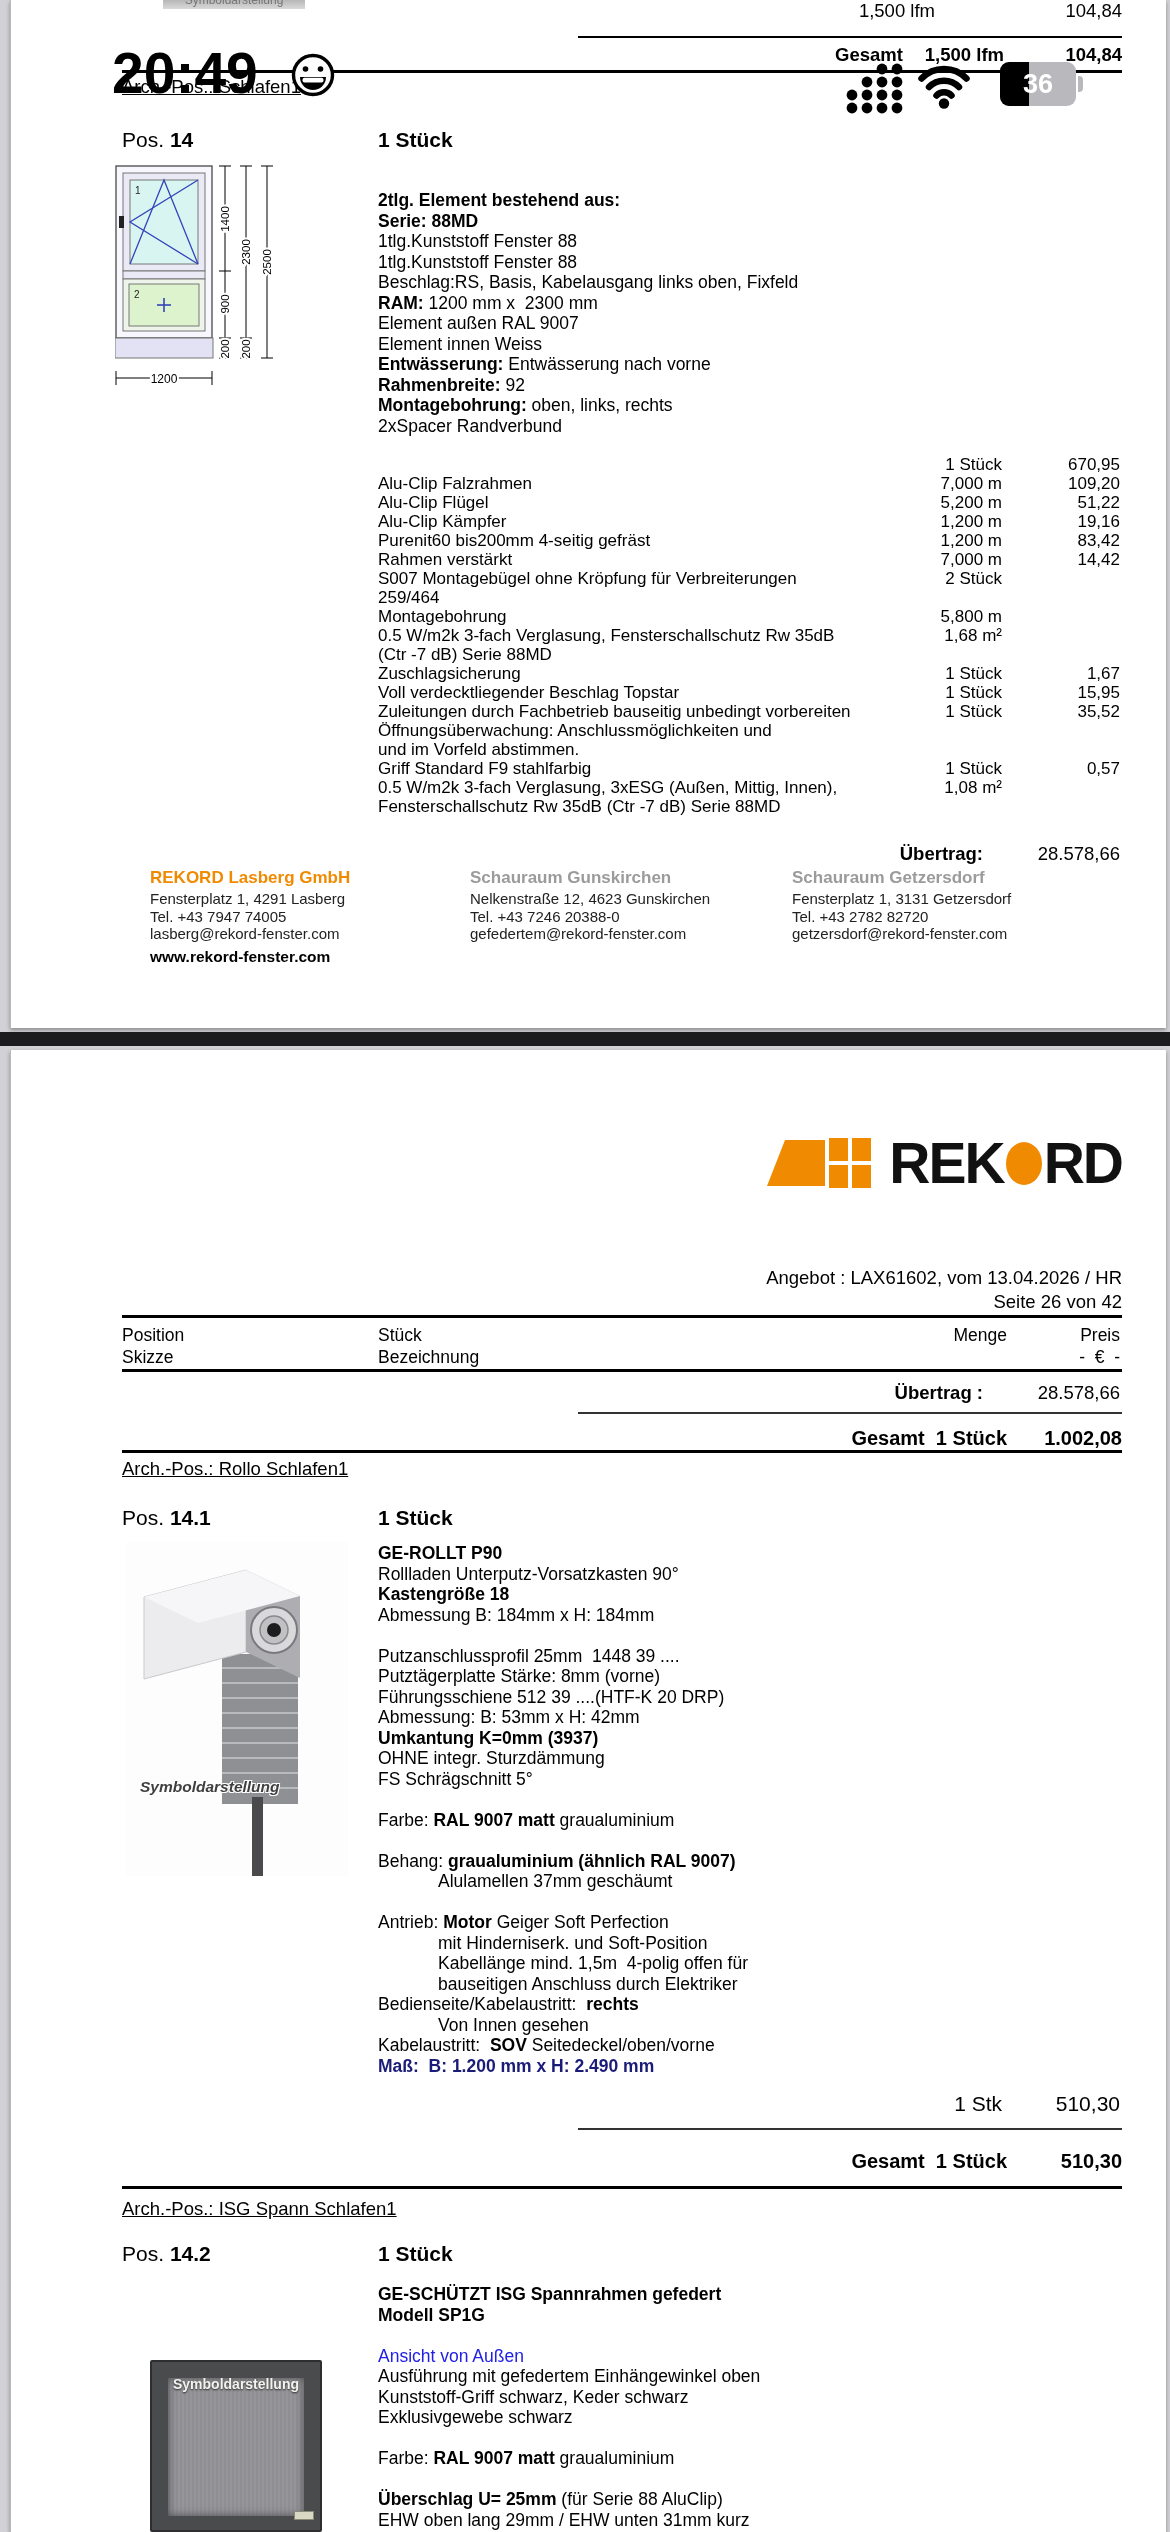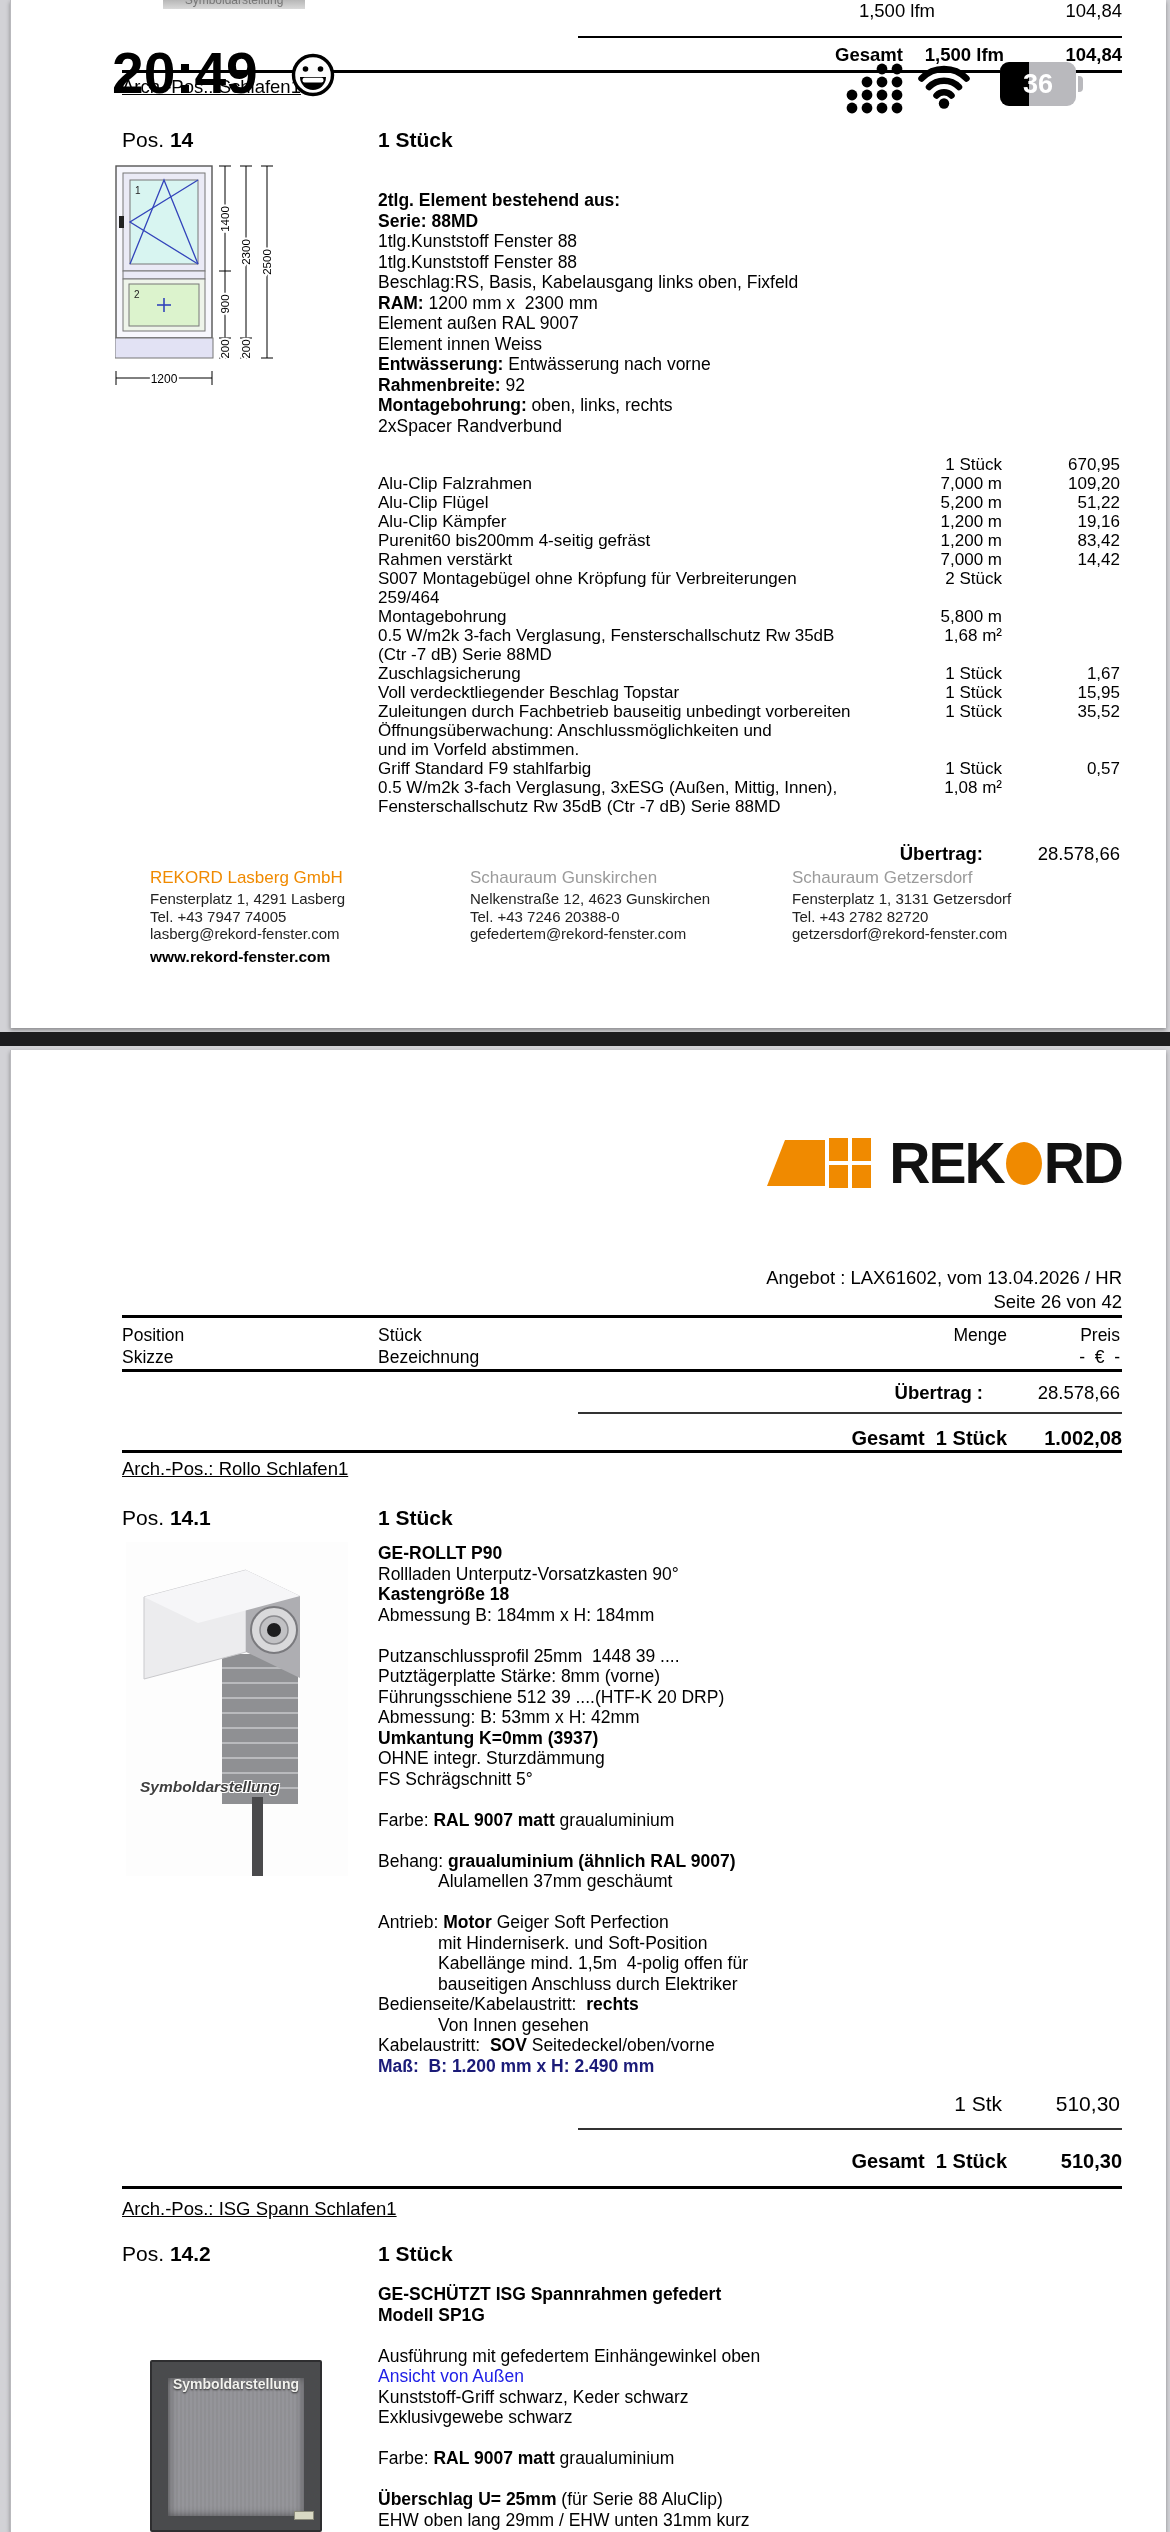--- a/index.html
+++ b/index.html
@@ -21,21 +21,21 @@
   .ln{height:20.5px;line-height:20.5px;white-space:pre;font-size:17.5px}
   .tight .ln{height:19px;line-height:19px;font-size:17px}
   .ln .bb{font-weight:bold}
   .ln.ind{padding-left:60px}
   .c-navy{color:var(--navy)}
   .c-blue{color:var(--link_blue)}
   .itemrow{position:relative}
   .itemrow .qty{position:absolute;right:120px;top:0;height:19px;line-height:19px;font-size:17px}
   .itemrow .price{position:absolute;right:2px;top:0;height:19px;line-height:19px;font-size:17px}
   .fcol{position:absolute;top:868px;width:300px}
-  .ftitle{font-size:17px;font-weight:normal;color:#9b9b9b;height:22px}
+  .ftitle{font-size:17px;font-weight:bold;color:#9b9b9b;height:22px}
   .ftitle.accent{color:var(--accent_orange)}
   .fcol .sln{font-size:15px;height:17.5px;line-height:17.5px;color:#222}
   
   .clock{position:absolute;left:112px;top:40px;font-size:57px;font-weight:bold;letter-spacing:0;color:#000}
   .battery{position:absolute;left:1000px;top:62px;width:76px;height:44px;border-radius:9px;background:var(--battery_gray);overflow:hidden}
   .battery .fill{position:absolute;left:0;top:0;bottom:0;width:38%;background:#000}
   .battery .pct{position:absolute;left:0;right:0;top:7px;text-align:center;color:#fff;font-size:27px;font-weight:bold}
   .batnub{position:absolute;left:1078px;top:76px;width:5px;height:16px;background:var(--battery_gray);border-radius:0 4px 4px 0}
   
   .remnant{position:absolute;left:163px;top:0;width:142px;height:9px;overflow:hidden;background:linear-gradient(#b7b7b7,#d9d9d9)}
@@ -401,22 +401,22 @@
   <div class="frame142">
     <div class="mesh142"></div>
     <div class="cap142">Symboldarstellung</div>
     <div class="chip142"></div>
   </div>
 
   <div class="abs" style="left:378px;top:2284px;width:744px">
       <div class="ln"><span class="bb">GE-SCHÜTZT ISG Spannrahmen gefedert</span></div>
       <div class="ln"><span class="bb">Modell SP1G</span></div>
       <div class="ln"></div>
+      <div class="ln"><span class="c-blue">Ansicht von Außen</span></div>
       <div class="ln"><span>Ausführung mit gefedertem Einhängewinkel oben</span></div>
-      <div class="ln"><span class="c-blue">Ansicht von Außen</span></div>
       <div class="ln"><span>Kunststoff-Griff schwarz, Keder schwarz</span></div>
       <div class="ln"><span>Exklusivgewebe schwarz</span></div>
       <div class="ln"></div>
       <div class="ln"><span>Farbe: </span><span class="bb">RAL 9007 matt</span><span> graualuminium</span></div>
       <div class="ln"></div>
       <div class="ln"><span class="bb">Überschlag U= 25mm</span><span> (für Serie 88 AluClip)</span></div>
       <div class="ln"><span>EHW oben lang 29mm / EHW unten 31mm kurz</span></div>
     </div>
 
 </div>

